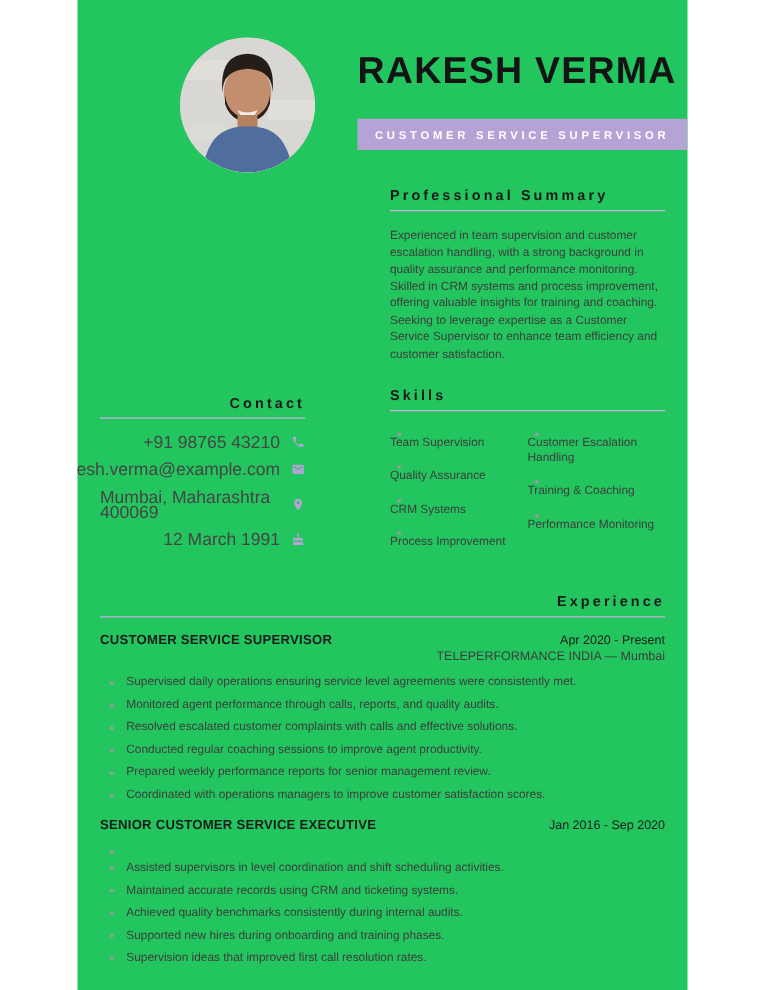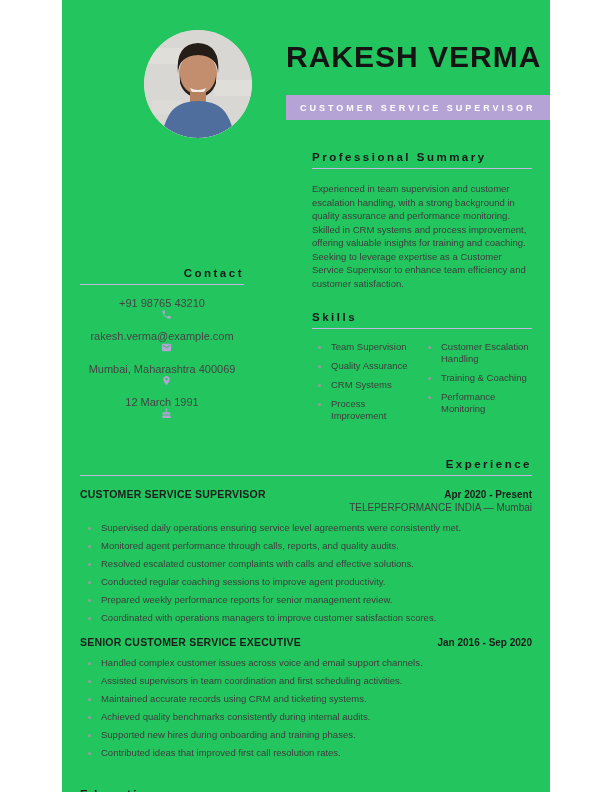--- a/index.html
+++ b/index.html
@@ -35,43 +35,43 @@
     padding-bottom:4px; border-bottom:1px solid #c5b5e2; line-height:14px;
   }
   
   .columns { display:flex; padding:0 18px; align-items:flex-end;gap:28px; }
   .left-col  { width:164px; flex:none; }
   .left-col .sec-heading { text-align:right; }
   .right-col { flex:1; margin-left:40px; }
   .contact-list { margin-top:12px; }
   .contact-row {
     display:flex; justify-content:flex-end; align-items:center;
-    margin-bottom:10px; font-size:11px; color:#454545; line-height:12px;flex-direction:column;
+    margin-bottom:10px; font-size:14px; color:#454545; line-height:12px;
   }
   .contact-icon { margin-left:9px; width:11px; height:11px; flex:none; }
   .contact-icon svg { display:block; width:11px; height:11px; fill:#b5a3d6; }
   .summary-text { margin-top:13px; font-size:9.5px; line-height:13.5px; color:#3d3d3d; }
   .skills-block { margin-top:20px; }
   .skills-cols { display:flex; margin-top:12px; }
   .skills-col { width:50%; }
   .skill-item, .exp-bullet {
     display:flex; align-items:flex-start;
     font-size:9.5px; line-height:12px; color:#3d3d3d;
   }
-  .skill-item { margin-bottom:7px; }
+  .skill-item { margin-bottom:7px;flex-direction:column; }
   .dot {
     width:3px; height:3px; border-radius:50%; background:#9b9b9b;
     flex:none; margin:4.5px 10px 0 6px;
   }
   
   .exp-section { padding:0 18px; margin-top:28px;text-align:right; }
   .job { margin-top:12px; }
   .job-head { display:flex; justify-content:space-between; align-items:baseline; }
   .job-title { font-size:10.5px; font-weight:bold; color:#1c1c1c; letter-spacing:0.2px; }
-  .job-dates { font-size:10px; font-weight:bold; color:#1c1c1c; white-space:nowrap; }
+  .job-dates { font-size:10px; font-weight:normal; color:#1c1c1c; white-space:nowrap; }
   .job-company { font-size:10px; color:#3d3d3d; margin-top:2px; }
   .job-bullets { margin-top:9px; }
   .exp-bullet { margin-bottom:6px; }
   .exp-bullet .dot { margin-left:8px; }
   .edu-section { padding:0 18px; margin-top:28px; }
 </style>
 </head>
 <body>
 
 <div class="page">
@@ -227,41 +227,40 @@
     </div>
 
     <div class="job">
       <div class="job-head">
         <span class="job-title">SENIOR CUSTOMER SERVICE EXECUTIVE</span>
         <span class="job-dates">Jan 2016 - Sep 2020</span>
       </div>
       <div class="job-bullets">
         <div class="exp-bullet">
             <span class="dot"></span>
-            <span>Handled complex customer issues across voice and email support channels.</span>
-          </div>
-        <div class="exp-bullet">
-            <span class="dot"></span>
-            <span>Assisted supervisors in team coordination and first scheduling activities.</span>
+          </div>
+        <div class="exp-bullet">
+            <span class="dot"></span>
+            <span>Assisted supervisors in level coordination and shift scheduling activities.</span>
           </div>
         <div class="exp-bullet">
             <span class="dot"></span>
             <span>Maintained accurate records using CRM and ticketing systems.</span>
           </div>
         <div class="exp-bullet">
             <span class="dot"></span>
             <span>Achieved quality benchmarks consistently during internal audits.</span>
           </div>
         <div class="exp-bullet">
             <span class="dot"></span>
             <span>Supported new hires during onboarding and training phases.</span>
           </div>
         <div class="exp-bullet">
             <span class="dot"></span>
-            <span>Contributed ideas that improved first call resolution rates.</span>
+            <span>Supervision ideas that improved first call resolution rates.</span>
           </div>
       </div>
     </div>
   </div>
 
   <div class="edu-section">
     <div class="sec-heading">Education</div>
   </div>
 
 </div>

